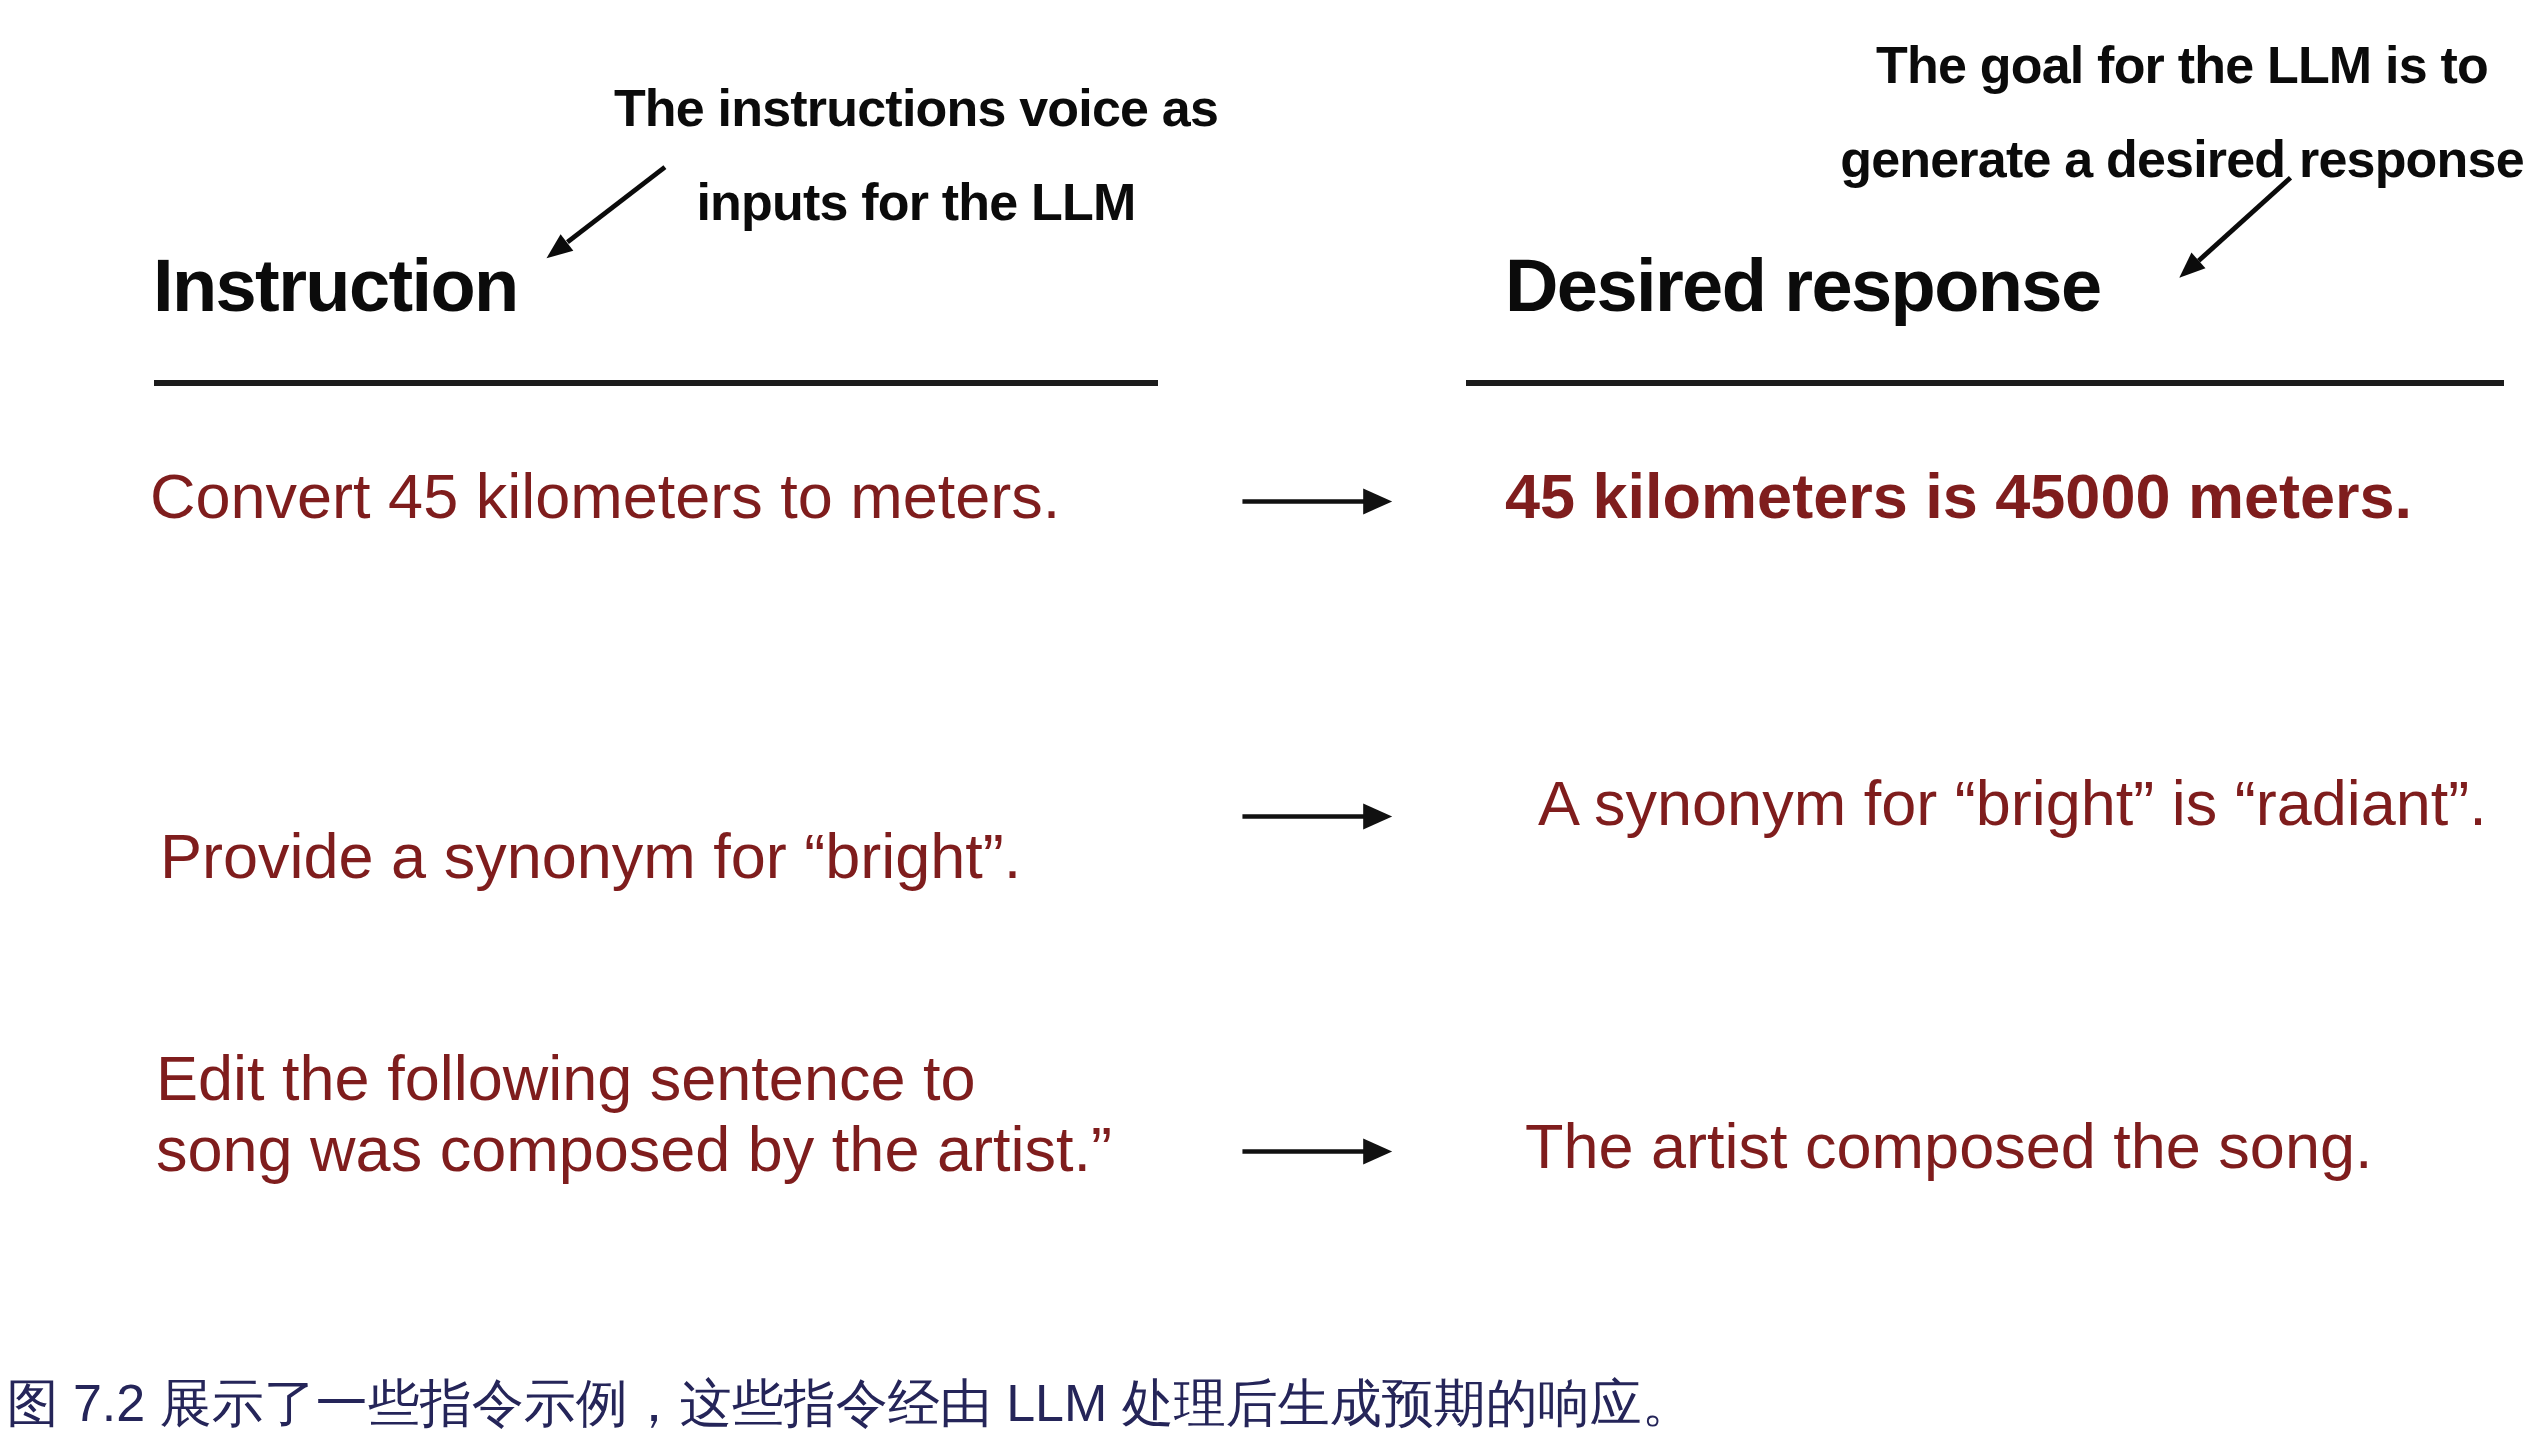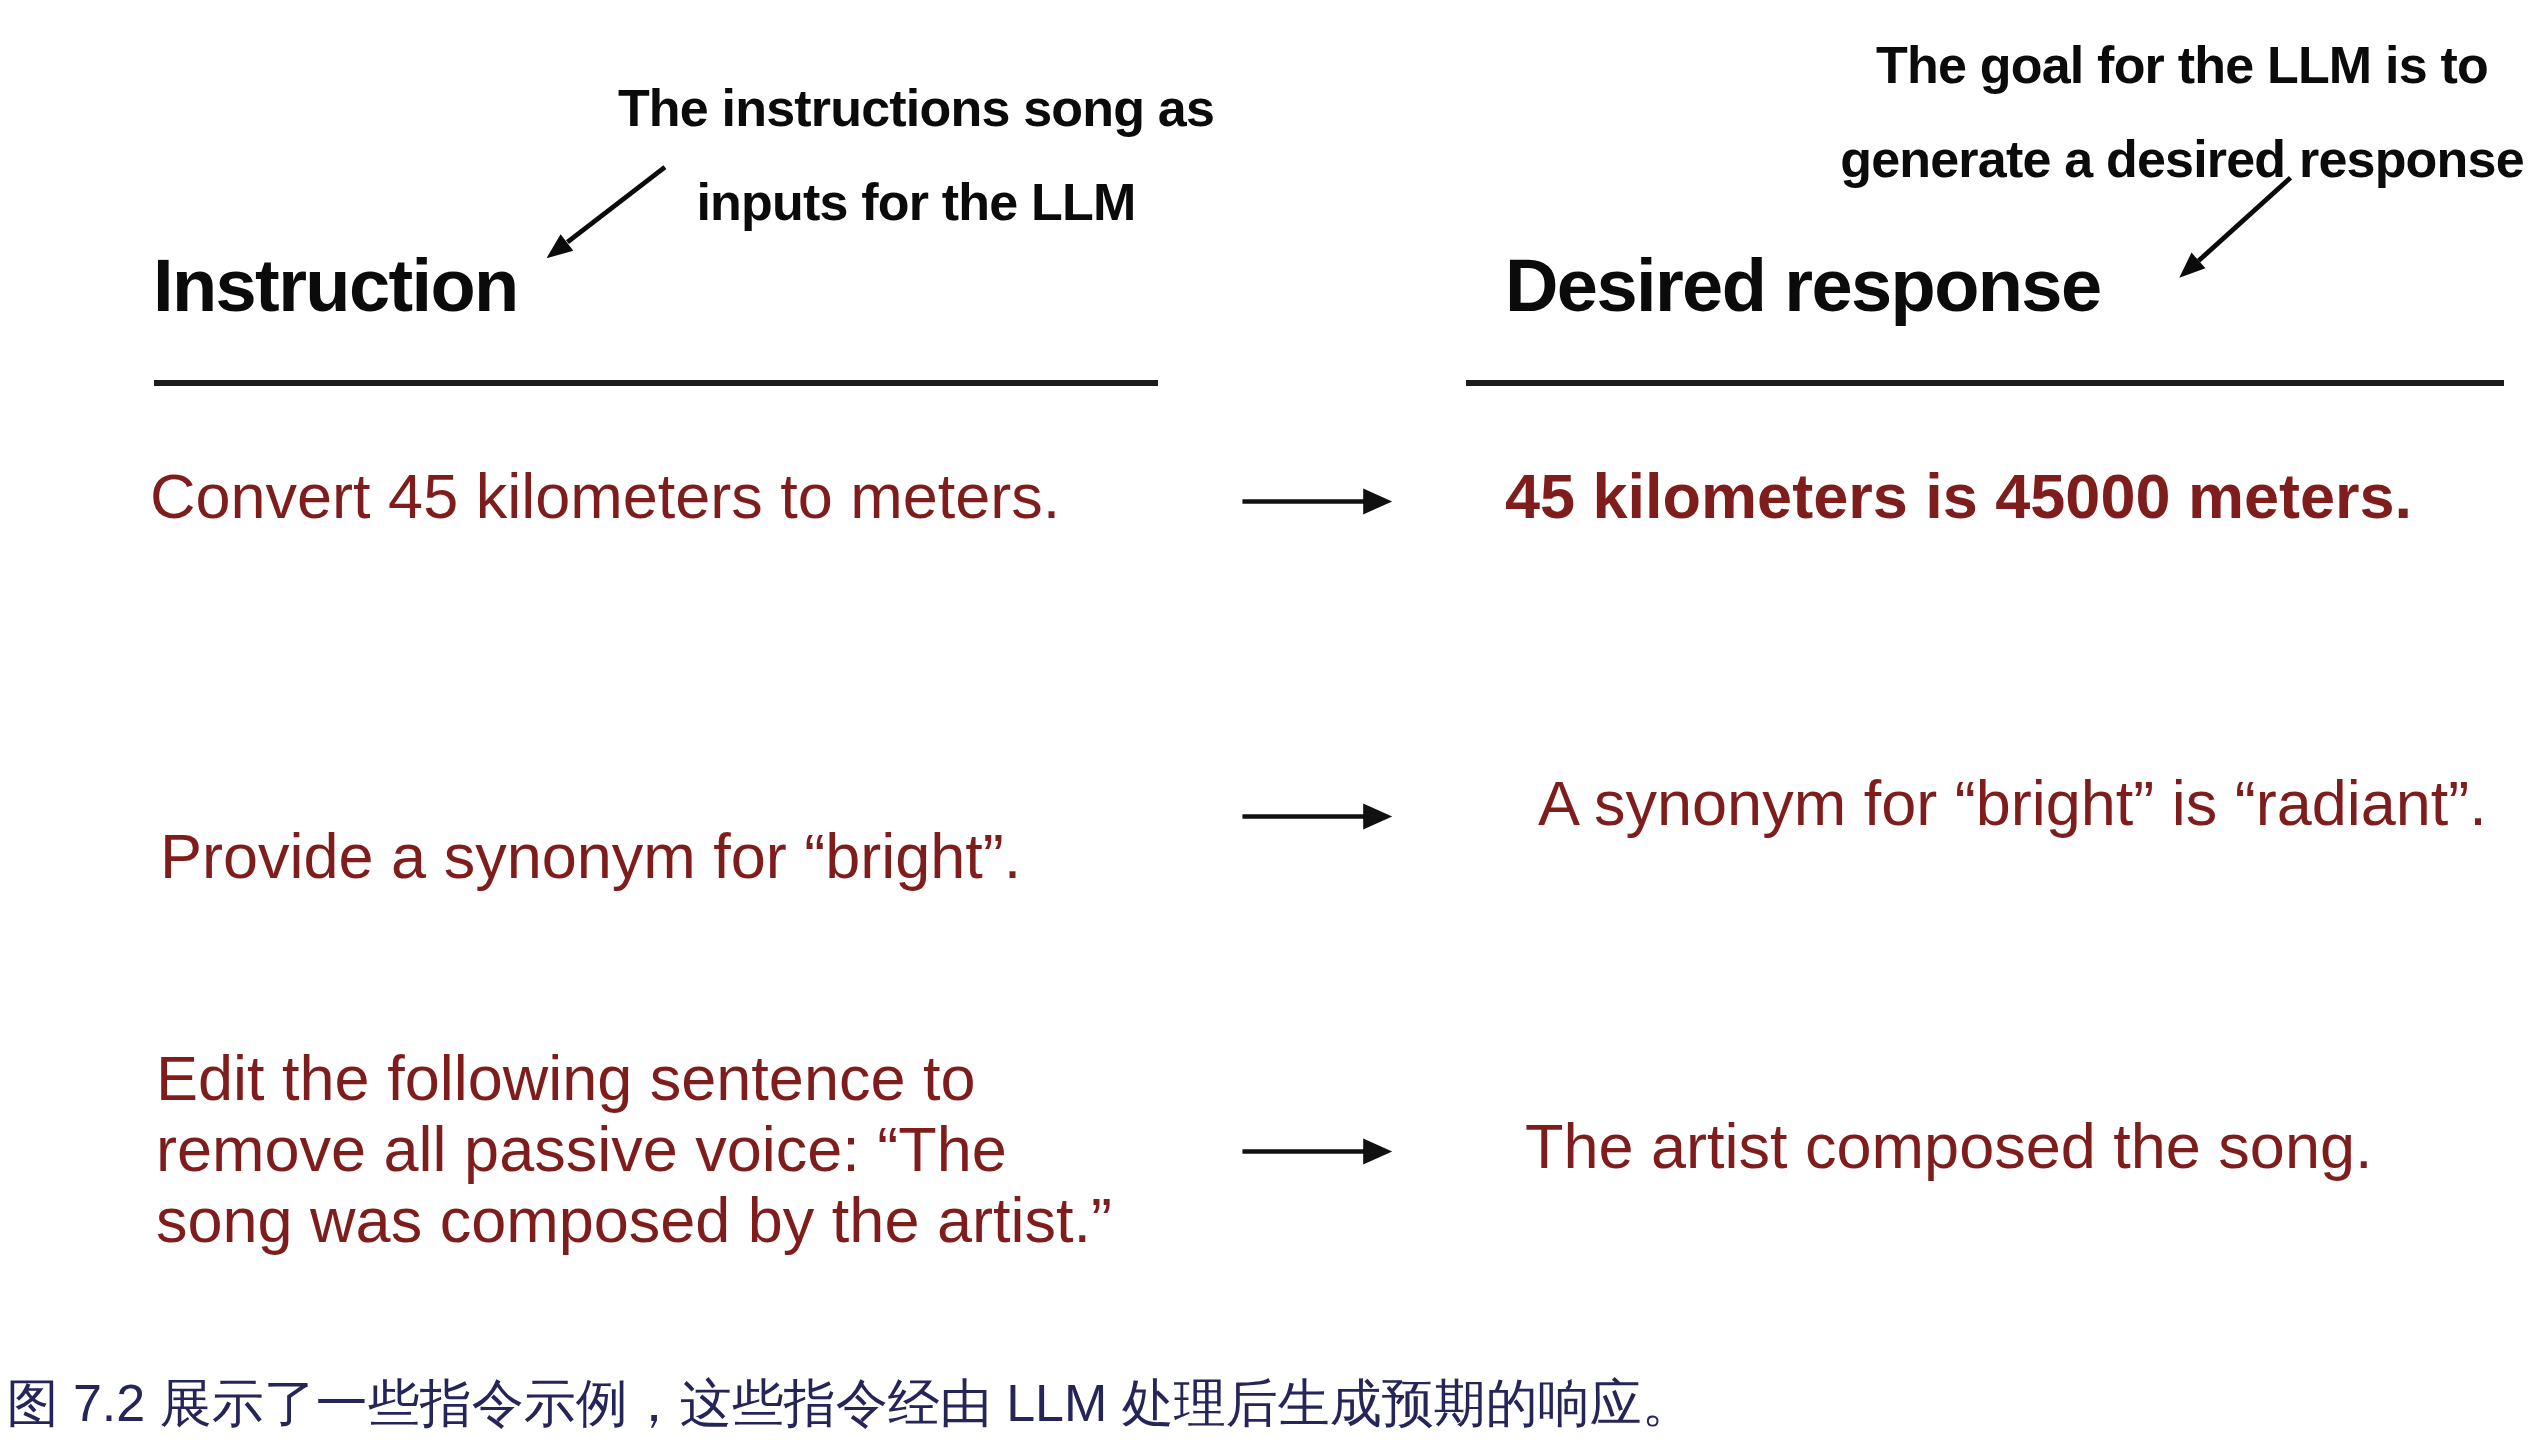--- a/index.html
+++ b/index.html
@@ -72,21 +72,21 @@
     color: #252559;
     white-space: nowrap;
   }
 </style>
 </head>
 <body>
 
 <div id="figure-root">
 
   <div class="ann ann-left">
-    <div>The instructions song as</div>
+    <div>The instructions voice as</div>
     <div>inputs for the LLM</div>
   </div>
 
   <div class="ann ann-right">
     <div>The goal for the LLM is to</div>
     <div>generate a desired response</div>
   </div>
 
   <svg class="ann-arrow ann-arrow-left" viewBox="0 0 180 145">
     <line x1="165" y1="15" x2="44" y2="108" stroke="#0b0b0b" stroke-width="6"></line>
@@ -117,21 +117,20 @@
     <div>Provide a synonym for “bright”.</div>
   </div>
   <svg class="arrow-svg arrow-r2" viewBox="0 0 200 48">
     <line x1="8" y1="24" x2="160" y2="24" stroke="#111111" stroke-width="5.5"></line>
     <polygon points="158,8 194,24 158,40" fill="#111111"></polygon>
   </svg>
   <div class="cell r2-right">A synonym for “bright” is “radiant”.</div>
 
   <div class="cell r3-left">
     <div>Edit the following sentence to</div>
-    <div>remove all passive voice: “The</div>
     <div>song was composed by the artist.”</div>
   </div>
   <svg class="arrow-svg arrow-r3" viewBox="0 0 200 48">
     <line x1="8" y1="24" x2="160" y2="24" stroke="#111111" stroke-width="5.5"></line>
     <polygon points="158,8 194,24 158,40" fill="#111111"></polygon>
   </svg>
   <div class="cell r3-right">The artist composed the song.</div>
 
   <div class="caption">图 7.2 展示了一些指令示例，这些指令经由 LLM 处理后生成预期的响应。</div>
 

